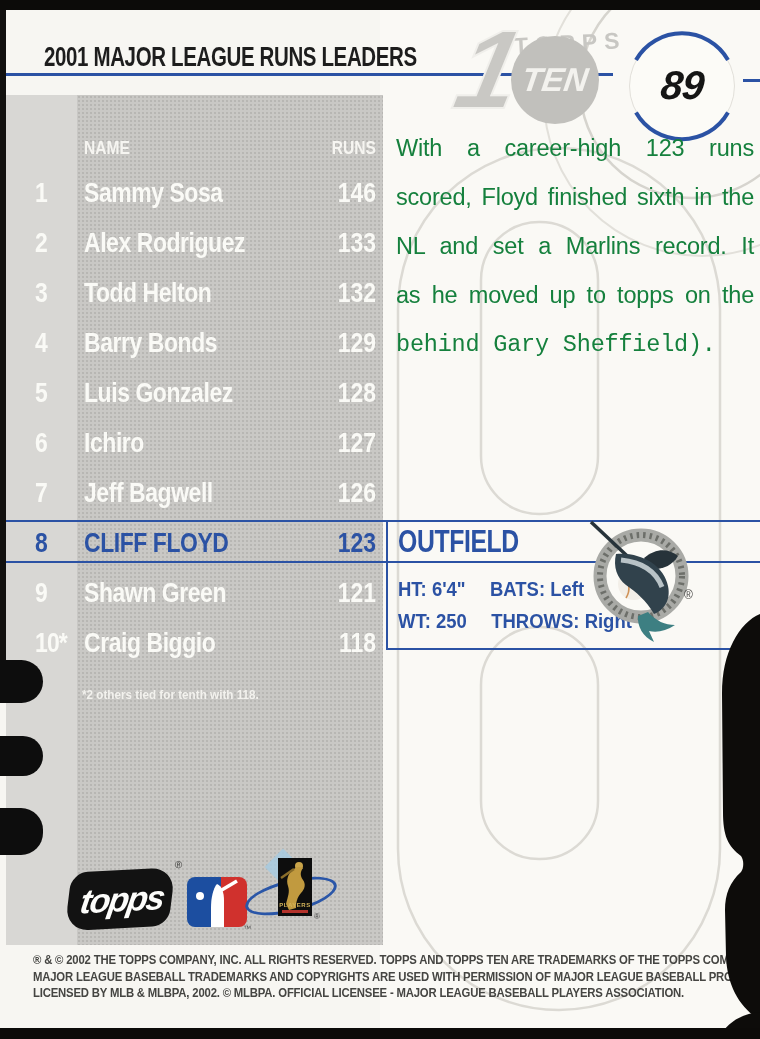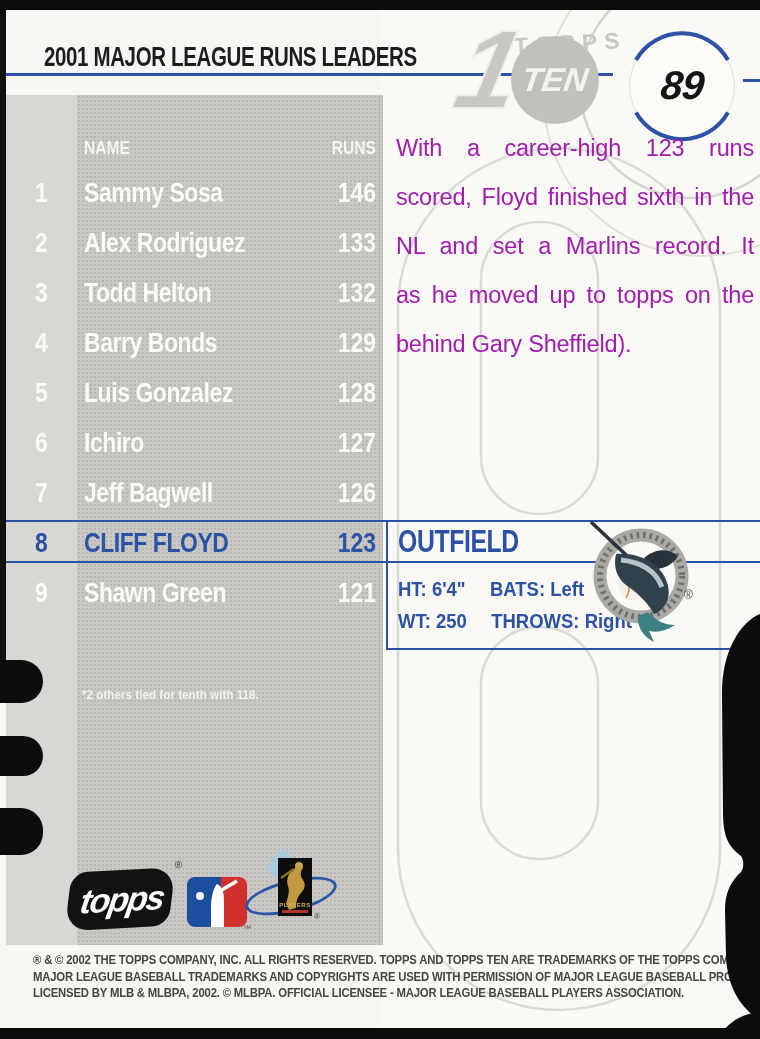--- a/index.html
+++ b/index.html
@@ -58,23 +58,23 @@
   .pname{left:84px;letter-spacing:-.5px;transform:scaleX(.85);transform-origin:left center;}
   .pruns{left:290px;width:86px;text-align:right;transform:scaleX(.85);transform-origin:right center;}
   .trow.highlight .rank,.trow.highlight .pname,.trow.highlight .pruns{color:#2b52a4;}
   .hl-top{left:0;top:520px;width:760px;height:2px;background:#2b52a4;}
   .hl-bot{left:0;top:561px;width:760px;height:2px;background:#2b52a4;}
   .footnote{left:82px;top:687px;font-size:13px;font-weight:700;color:#f3f2ee;
             transform:scaleX(.9);transform-origin:left top;white-space:nowrap;}
 
   
   .article{left:396px;top:124px;width:358px;font-size:23.5px;line-height:49px;
-           color:#a21caf;letter-spacing:-.2px;}
+           color:#15803d;letter-spacing:-.2px;}
   .article-line{text-align:justify;text-align-last:justify;white-space:normal;}
-  .article div.article-line:last-of-type{text-align-last:left;}
+  .article div.article-line:last-of-type{text-align-last:left;font-family:Liberation Mono, monospace;}
 
   
   .bio-left{left:386px;top:520px;width:2px;height:130px;background:#2b52a4;}
   .bio-bottom{left:386px;top:648px;width:374px;height:2px;background:#2b52a4;}
   .bio-pos{left:398px;top:524px;font-size:31px;font-weight:800;color:#2b52a4;
            letter-spacing:-.5px;transform:scaleX(.8);transform-origin:left top;white-space:nowrap;}
   .bio-line{font-size:21px;font-weight:700;color:#2b52a4;transform:scaleX(.88);
             transform-origin:left top;white-space:nowrap;}
   .bio-line1{left:398px;top:577px;} .bio-line2{left:398px;top:609px;}
   .bio-line .gap{display:inline-block;width:16px;}
@@ -188,20 +188,25 @@
       <div class="trow highlight">
         <span class="rank">8</span>
         <span class="pname">CLIFF FLOYD</span>
         <span class="pruns">123</span>
       </div>
       <div class="trow">
         <span class="rank">9</span>
         <span class="pname">Shawn Green</span>
         <span class="pruns">121</span>
       </div>
+      <div class="trow">
+        <span class="rank">10*</span>
+        <span class="pname">Craig Biggio</span>
+        <span class="pruns">118</span>
+      </div>
   </div>
 
   <div class="abs hl-top"></div>
   <div class="abs hl-bot"></div>
   <div class="abs footnote">*2 others tied for tenth with 118.</div>
 
   <div class="abs article">
     <div class="article-line">With a career-high 123 runs</div>
       <div class="article-line">scored, Floyd finished sixth in the</div>
       <div class="article-line">NL and set a Marlins record. It</div>

